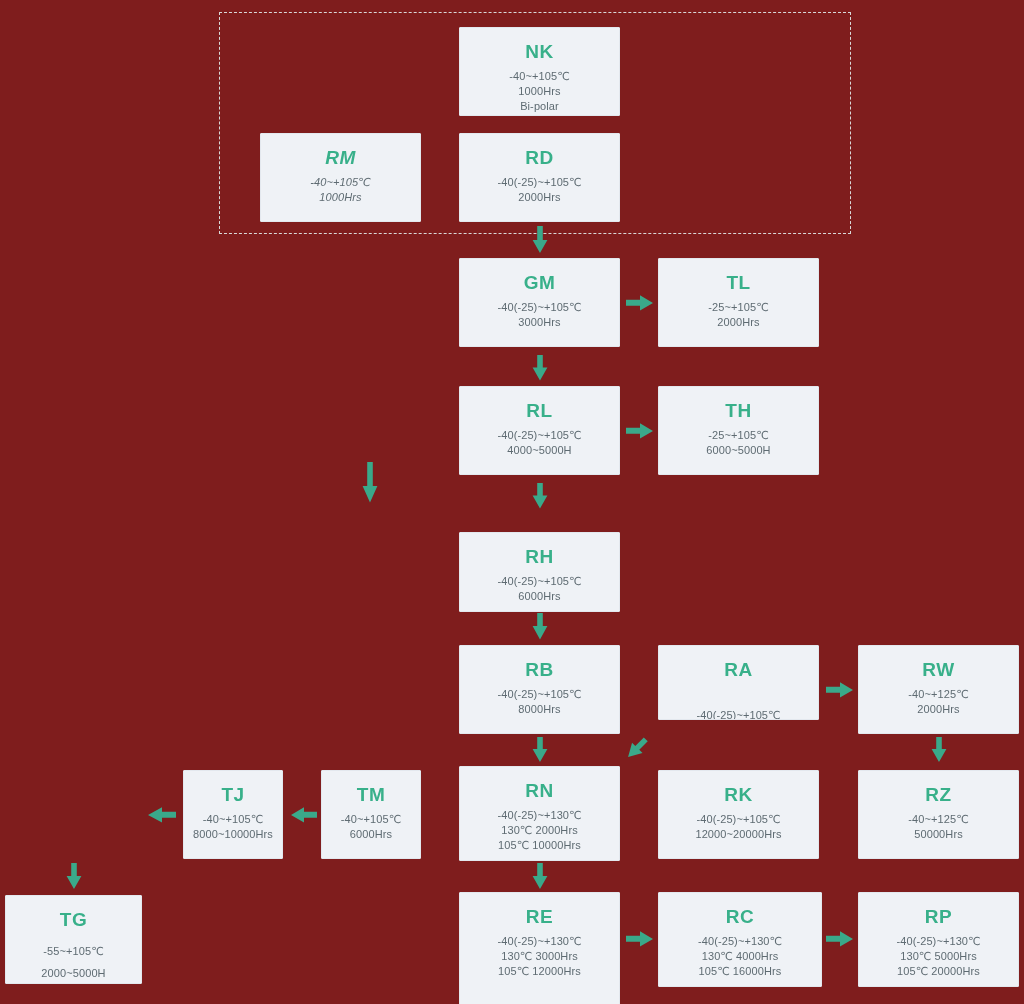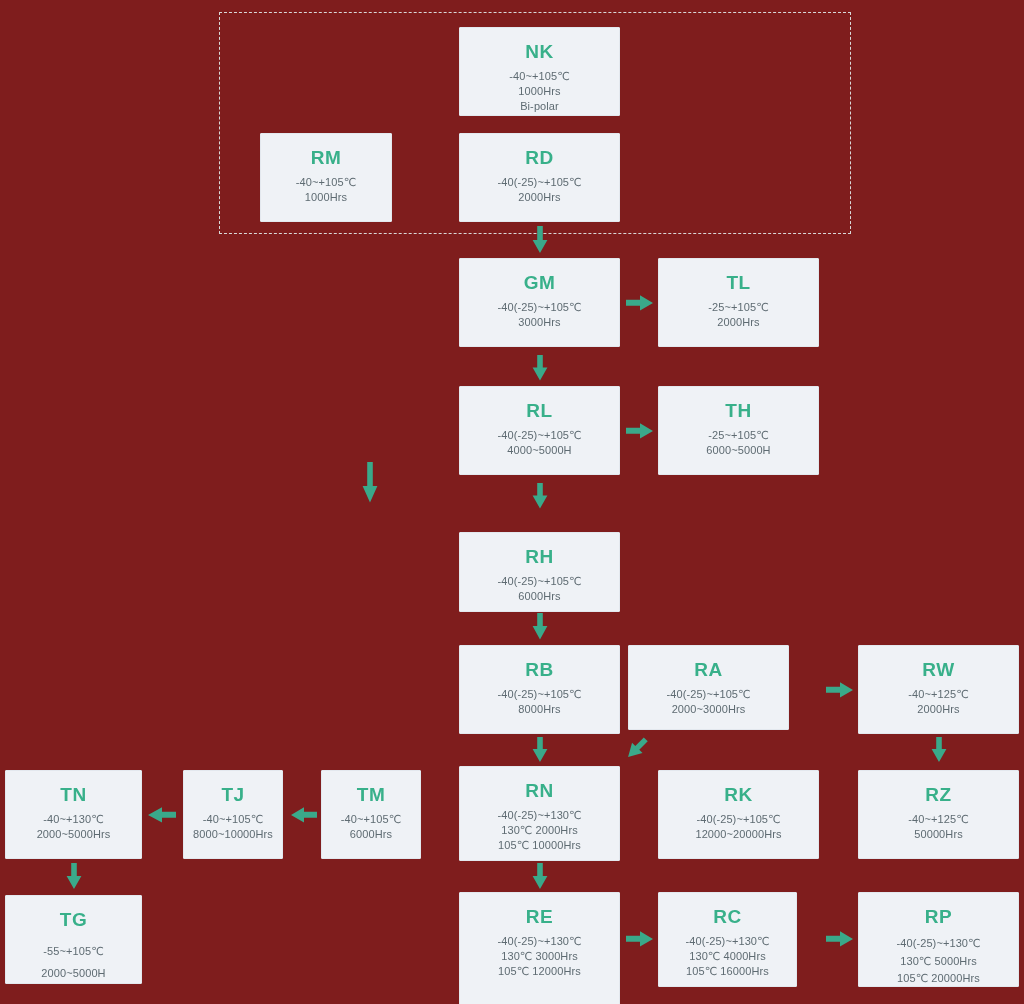--- a/index.html
+++ b/index.html
@@ -73,21 +73,21 @@
 
   <div class="group-frame" style="left:219px; top:12px; width:632px; height:222px;"></div>
 
   <div class="node" style="left:459px; top:27px; width:161px; height:89px;">
     <div class="code">NK</div>
     <div class="spec">-40~+105℃</div>
     <div class="spec">1000Hrs</div>
     <div class="spec">Bi-polar</div>
   </div>
 
-  <div class="node" style="left:260px; top:133px; width:132px; height:89px;">
+  <div class="node" style="left:260px; top:133px; width:161px; height:89px;font-style:italic;">
     <div class="code">RM</div>
     <div class="spec">-40~+105℃</div>
     <div class="spec">1000Hrs</div>
   </div>
 
   <div class="node" style="left:459px; top:133px; width:161px; height:89px;">
     <div class="code">RD</div>
     <div class="spec">-40(-25)~+105℃</div>
     <div class="spec">2000Hrs</div>
   </div>
@@ -121,37 +121,32 @@
     <div class="spec">-40(-25)~+105℃</div>
     <div class="spec">6000Hrs</div>
   </div>
 
   <div class="node" style="left:459px; top:645px; width:161px; height:89px;">
     <div class="code">RB</div>
     <div class="spec">-40(-25)~+105℃</div>
     <div class="spec">8000Hrs</div>
   </div>
 
-  <div class="node" style="left:628px; top:645px; width:161px; height:85px;">
+  <div class="node" style="left:658px; top:645px; width:161px; height:75px;gap:21px;">
     <div class="code">RA</div>
     <div class="spec">-40(-25)~+105℃</div>
     <div class="spec">2000~3000Hrs</div>
   </div>
 
   <div class="node" style="left:858px; top:645px; width:161px; height:89px;">
     <div class="code">RW</div>
     <div class="spec">-40~+125℃</div>
     <div class="spec">2000Hrs</div>
   </div>
 
-  <div class="node" style="left:5px; top:770px; width:137px; height:89px;">
-    <div class="code">TN</div>
-    <div class="spec">-40~+130℃</div>
-    <div class="spec">2000~5000Hrs</div>
-  </div>
 
   <div class="node" style="left:183px; top:770px; width:100px; height:89px;">
     <div class="code">TJ</div>
     <div class="spec">-40~+105℃</div>
     <div class="spec">8000~10000Hrs</div>
   </div>
 
   <div class="node" style="left:321px; top:770px; width:100px; height:89px;">
     <div class="code">TM</div>
     <div class="spec">-40~+105℃</div>
@@ -183,28 +178,28 @@
     <div class="spec">2000~5000H</div>
   </div>
 
   <div class="node" style="left:459px; top:892px; width:161px; height:114px;">
     <div class="code">RE</div>
     <div class="spec">-40(-25)~+130℃</div>
     <div class="spec">130℃  3000Hrs</div>
     <div class="spec">105℃  12000Hrs</div>
   </div>
 
-  <div class="node" style="left:658px; top:892px; width:139px; height:95px;align-items:center;">
+  <div class="node" style="left:658px; top:892px; width:164px; height:95px;align-items:center;">
     <div class="code">RC</div>
     <div class="spec">-40(-25)~+130℃</div>
     <div class="spec">130℃  4000Hrs</div>
     <div class="spec">105℃  16000Hrs</div>
   </div>
 
-  <div class="node" style="left:858px; top:892px; width:161px; height:95px;justify-content:space-between;">
+  <div class="node" style="left:858px; top:892px; width:161px; height:95px;">
     <div class="code">RP</div>
     <div class="spec">-40(-25)~+130℃</div>
     <div class="spec">130℃  5000Hrs</div>
     <div class="spec">105℃  20000Hrs</div>
   </div>
 
   <div class="arrow" style="left:530px; top:226px;">
     <svg width="20" height="28" viewBox="0 0 20 28">
         <path d="M7.2 0 h5.6 v14 h4.6 L10 27 L2.6 14 h4.6 Z" fill="#3aa98a"></path>
       </svg>

